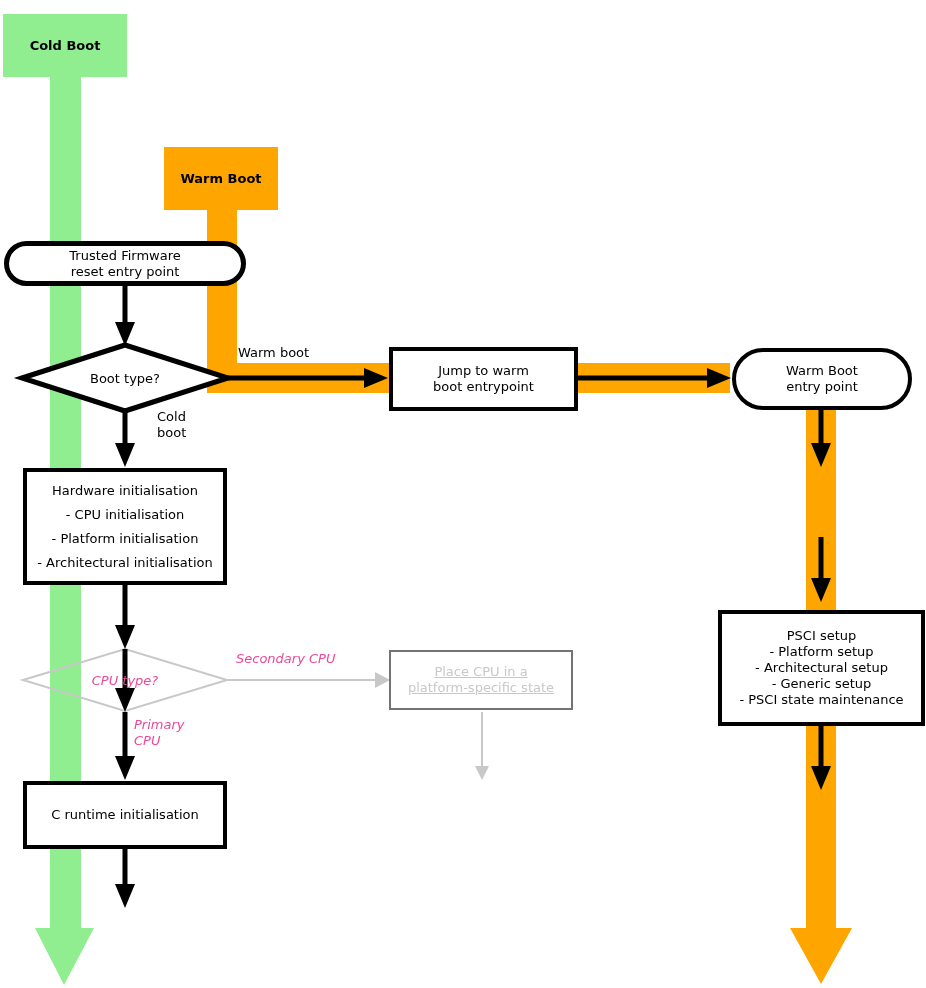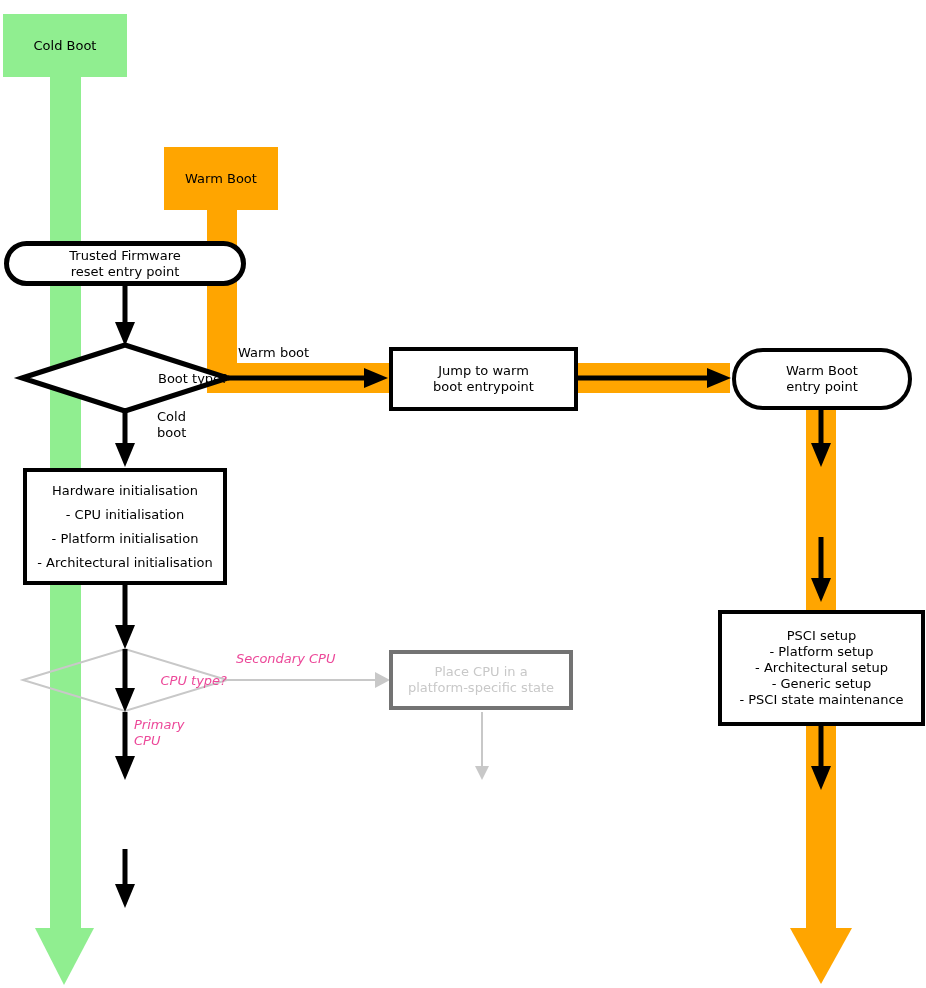--- a/index.html
+++ b/index.html
@@ -4,34 +4,34 @@
 <style>
   html,body{margin:0;padding:0;background:#fff;}
   .canvas{
     position:relative;width:926px;height:988px;background:#ffffff;
     font-family:"DejaVu Sans","Liberation Sans",sans-serif;
     font-size:13px;color:#000;overflow:hidden;
   }
   .band{position:absolute;}
   .flowlabel{
     position:absolute;display:flex;align-items:center;justify-content:center;
-    text-align:center;color:#000;
+    text-align:center;color:#000;font-weight:bold;
   }
   .node{
     position:absolute;background:#ffffff;border:4px solid #000;
     display:flex;flex-direction:column;align-items:center;justify-content:center;
     text-align:center;line-height:16px;box-sizing:border-box;
   }
   .stadium{border-radius:999px;}
   .stadium.thick{border-width:5px;}
-  .gray-node{border:4px solid #737373;color:#c8c8c8;}
+  .gray-node{border:2px solid #737373;color:#c8c8c8;text-decoration:underline;}
   .edge-label{position:absolute;white-space:nowrap;line-height:16px;}
   .gray-text{color:#ec4899;font-style:italic;}
   .diamond-label{
-    position:absolute;display:flex;align-items:center;justify-content:flex-end;
+    position:absolute;display:flex;align-items:center;justify-content:center;
     text-align:center;
   }
   svg{position:absolute;left:0;top:0;}
 </style>
 </head>
 <body>
 
 <div class="canvas">
 
   <div class="band" style="left:50px;top:77px;width:31px;height:852px;background:#90ee90;"></div>
@@ -118,20 +118,23 @@
     <div>- Architectural setup</div>
     <div>- Generic setup</div>
     <div>- PSCI state maintenance</div>
   </div>
 
   <div class="node gray-node" style="left:389px;top:650px;width:184px;height:60px;">
     <div>Place CPU in a</div>
     <div>platform-specific state</div>
   </div>
 
+  <div class="node" style="left:23px;top:781px;width:204px;height:68px;">
+    <div>C runtime initialisation</div>
+  </div>
 
   <div class="diamond-label" style="left:22px;top:345px;width:206px;height:66px;">
     <span>Boot type?</span>
   </div>
 
   <div class="diamond-label gray-text" style="left:23px;top:649px;width:204px;height:62px;">
     <span>CPU type?</span>
   </div>
 
   <div class="edge-label" style="left:238px;top:345px;">

